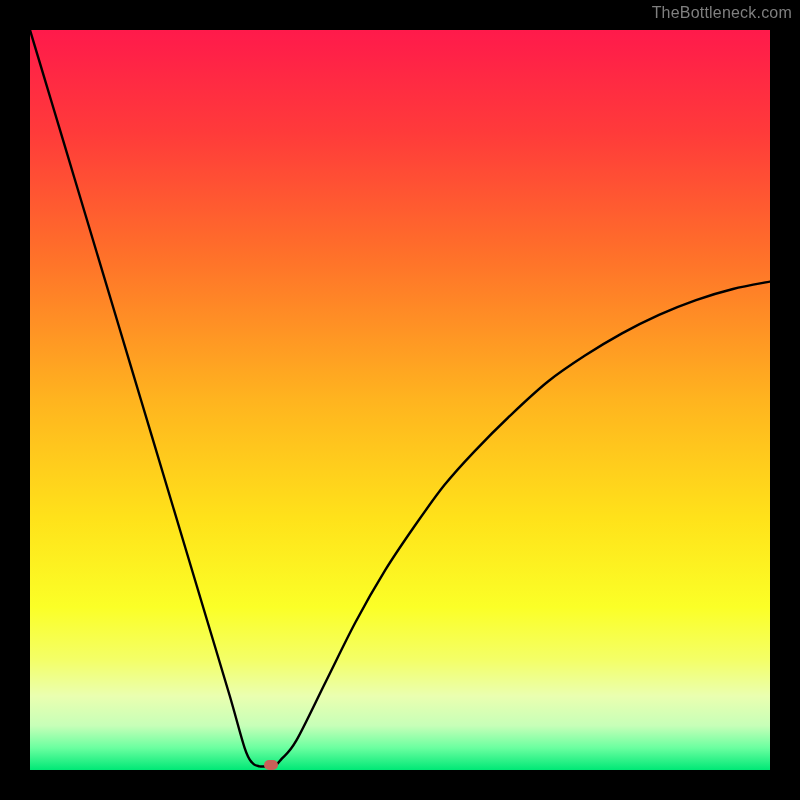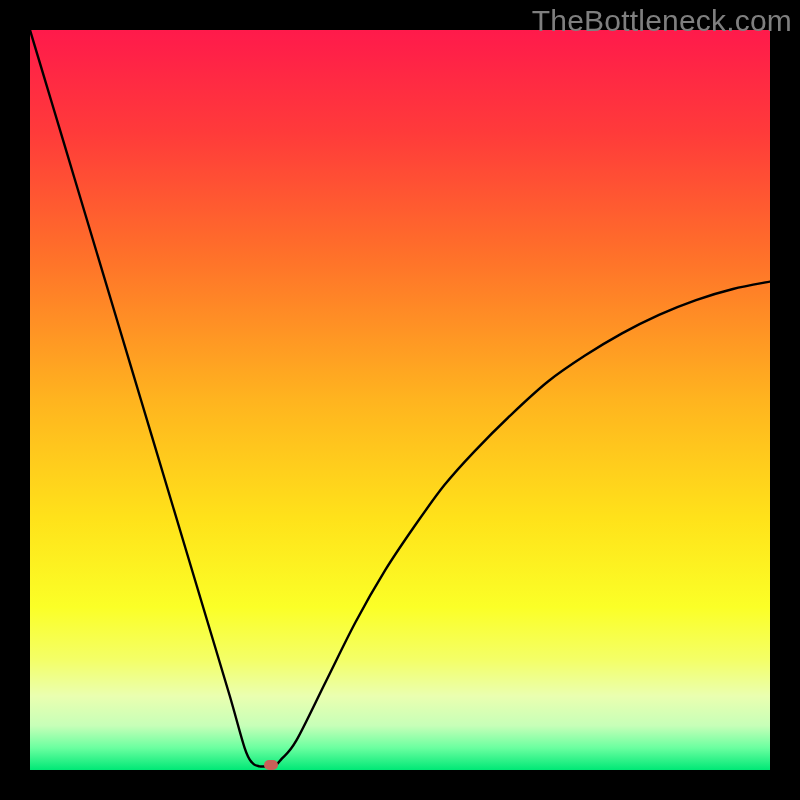--- a/index.html
+++ b/index.html
@@ -45,21 +45,21 @@
     width: 14px;
     height: 10px;
     border-radius: 5px;
     transform: translate(-50%, -50%);
   }
   .watermark {
     position: absolute;
     top: 4px;
     right: 8px;
     color: #7f7f7f;
-    font-size: 30px;
+    font-size: 16px;
     letter-spacing: 0.2px;
   }
 </style>
 </head>
 <body>
 
 <div class="frame">
 
   <div class="plot">
 

